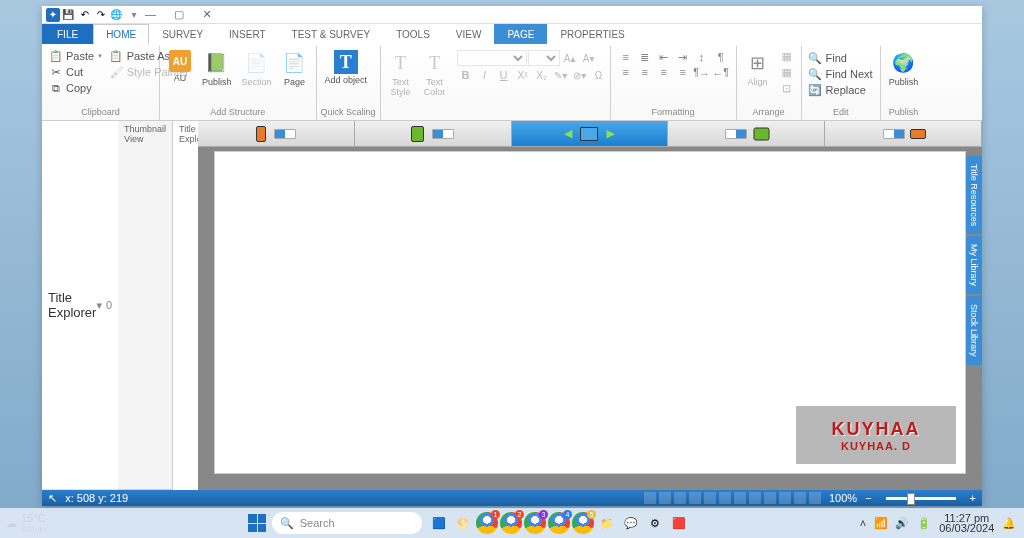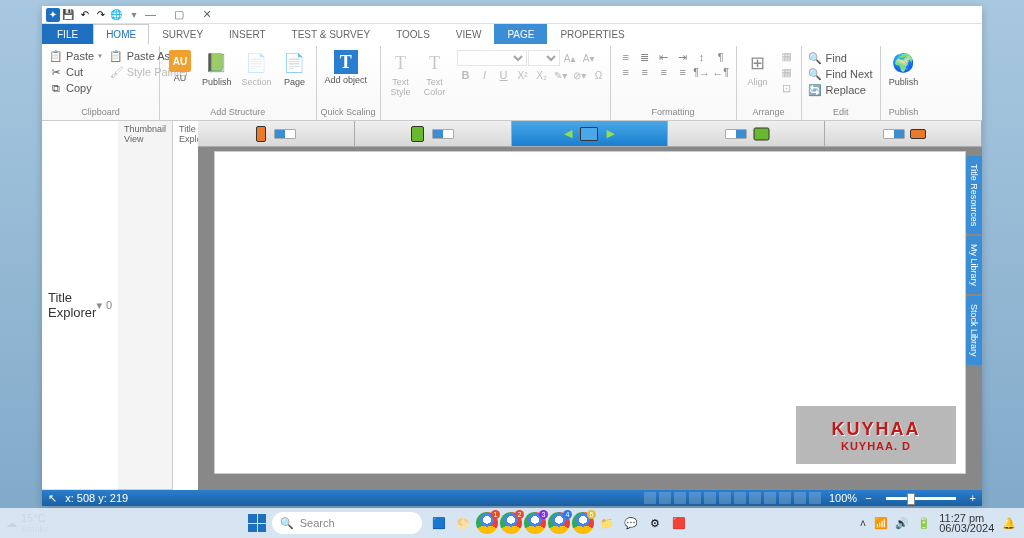--- a/index.html
+++ b/index.html
@@ -84,21 +84,21 @@
 .weather .deg{font-size:11px}
 .weather .cond{font-size:9px;color:#555}
 .taskbar .start{width:18px;height:18px;display:grid;grid-template-columns:1fr 1fr;gap:1px;margin-left:240px}
 .taskbar .start div{background:#1e6fbf}
 .taskbar .search{width:150px;height:22px;background:#fff;border-radius:11px;display:flex;align-items:center;padding:0 8px;gap:6px;color:#888;font-size:10px}
 .taskbar .tb-icons{display:flex;gap:2px;align-items:center}
 .taskbar .tb-icon{width:22px;height:22px;border-radius:50%;display:flex;align-items:center;justify-content:center;position:relative}
 .taskbar .chrome{background:radial-gradient(circle at 50% 35%,#fff 0 22%,#4285f4 22% 38%,transparent 38%),conic-gradient(#ea4335 0 120deg,#fbbc05 120deg 240deg,#34a853 240deg 360deg)}
 .taskbar .tb-icon .badge{position:absolute;top:-2px;right:-2px;width:9px;height:9px;border-radius:50%;font-size:7px;color:#fff;display:flex;align-items:center;justify-content:center}
 .taskbar .systray{margin-left:auto;display:flex;align-items:center;gap:8px;color:#333;font-size:9px}
-.taskbar .clock{text-align:left;line-height:10px}
+.taskbar .clock{text-align:center;line-height:10px}
 </style>
 </head>
 <body>
 
 <div class="app">
   <div class="titlebar">
     <div class="qat">
       <span class="qat-icon" style="background:#1e6fbf;color:#fff;border-radius:2px">✦</span>
       <span class="qat-icon">💾</span>
       <span class="qat-icon">↶</span>

